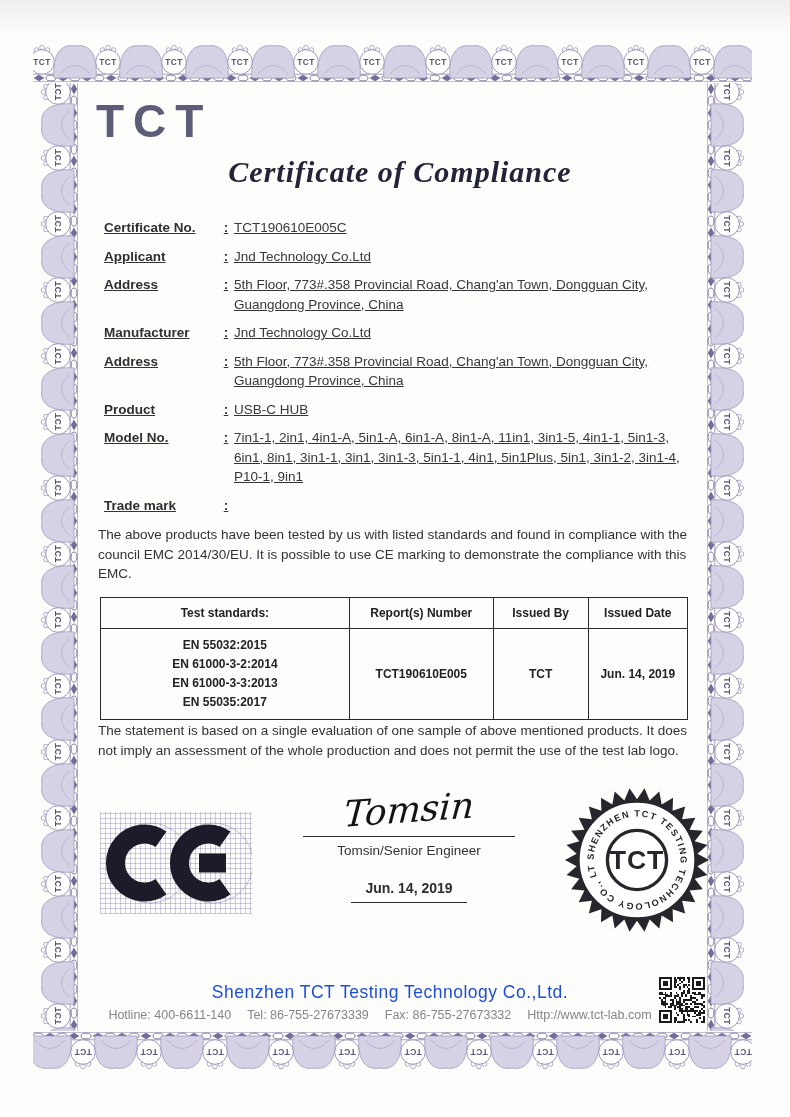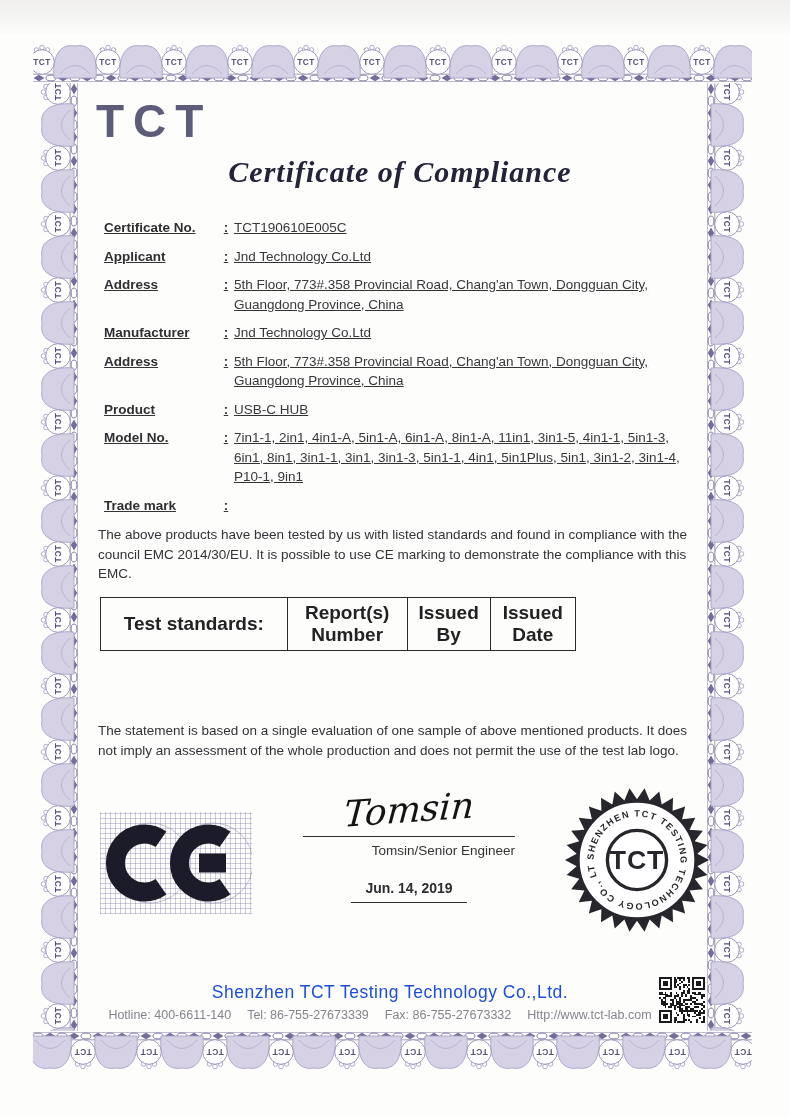--- a/index.html
+++ b/index.html
@@ -26,39 +26,39 @@
   .field-row{display:grid;grid-template-columns:114px 16px 1fr;margin-bottom:9px;
     line-height:19.5px;text-decoration:underline;}
   .f-label{font-weight:bold;color:#2e2e33;}
   .f-colon{font-weight:bold;text-align:center;}
   .f-value{color:#38383d;}
   
   .para{position:absolute;left:98px;width:596px;font-size:13.5px;line-height:19.5px;color:#323237;}
   #intro{top:525px;}
   #statement{top:721px;}
   
-  table.results{position:absolute;left:100px;top:597px;width:476px;border-collapse:collapse;
-    font-size:19px;color:#222;}
+  table.results{position:absolute;left:100px;top:597px;width:588px;border-collapse:collapse;
+    font-size:12px;color:#222;}
   table.results th,table.results td{border:1.6px solid #2a2a2a;text-align:center;
     font-weight:bold;padding:4px 2px;}
   table.results th{height:22px;}
   td.standards div{line-height:19px;}
   
   .ce-wrap{position:absolute;left:100px;top:812px;width:152px;height:102px;
     background:
       repeating-linear-gradient(0deg,rgba(122,112,164,.35) 0 1px,transparent 1px 5px),
       repeating-linear-gradient(90deg,rgba(122,112,164,.35) 0 1px,transparent 1px 5px);
   }
   .ce-wrap svg{position:absolute;left:0;top:0;}
   
   .sig-block{position:absolute;left:303px;top:782px;width:212px;text-align:center;}
   .sig-name{font-family:"DejaVu Serif",serif;font-style:italic;font-size:36px;color:#141414;
     transform:rotate(-4deg) skewX(-8deg);height:56px;line-height:56px;}
   .sig-line{border-bottom:1.6px solid #2b2b2b;margin-top:-2px;}
-  .sig-role{font-size:13.5px;color:#333;margin-top:6px;text-align:right;}
+  .sig-role{font-size:13.5px;color:#333;margin-top:6px;}
   .sig-date{display:inline-block;font-size:14px;font-weight:bold;color:#2c2c31;margin-top:22px;
     border-bottom:1.6px solid #2b2b2b;padding:0 14px 6px 14px;}
   
   .stamp{position:absolute;left:563px;top:786px;width:148px;height:148px;}
   .stamp svg{font-family:"Liberation Sans",sans-serif;}
   
   .footer-company{position:absolute;left:80px;right:90px;top:982px;text-align:center;
     font-size:17.5px;color:#1d4ed8;letter-spacing:.5px;}
   .footer-contacts{position:absolute;left:80px;right:110px;top:1008px;text-align:center;
     font-size:12.5px;color:#84848c;}
@@ -777,20 +777,31 @@
   <div id="intro" class="para">The above products have been tested by us with listed standards and found in compliance with the council EMC 2014/30/EU. It is possible to use CE marking to demonstrate the compliance with this EMC.</div>
 
   <table class="results">
     <tbody>
         <tr>
       <th style="width:255px">Test standards:</th>
       <th style="width:142px">Report(s) Number</th>
       <th style="width:93px">Issued By</th>
       <th style="width:98px">Issued Date</th>
     </tr>
+    <tr>
+      <td class="standards" style="height:82px">
+            <div>EN 55032:2015</div>
+            <div>EN 61000-3-2:2014</div>
+            <div>EN 61000-3-3:2013</div>
+            <div>EN 55035:2017</div>
+          </td>
+      <td>TCT190610E005</td>
+      <td>TCT</td>
+      <td>Jun. 14, 2019</td>
+    </tr>
   </tbody>
     </table>
 
   <div id="statement" class="para">The statement is based on a single evaluation of one sample of above mentioned products. It does not imply an assessment of the whole production and does not permit the use of the test lab logo.</div>
 
   <div class="ce-wrap" aria-label="CE">
     <svg width="152" height="102" viewBox="0 0 152 102">
       <circle cx="50" cy="51" r="40" fill="none" stroke="#8a82ae" stroke-width="0.9" opacity="0.55"></circle>
       <circle cx="113" cy="51" r="40" fill="none" stroke="#8a82ae" stroke-width="0.9" opacity="0.55"></circle>
       <path d="M61,27.2 A29,29 0 1 0 61,74.8" fill="none" stroke="#1b1b2a" stroke-width="19"></path>

